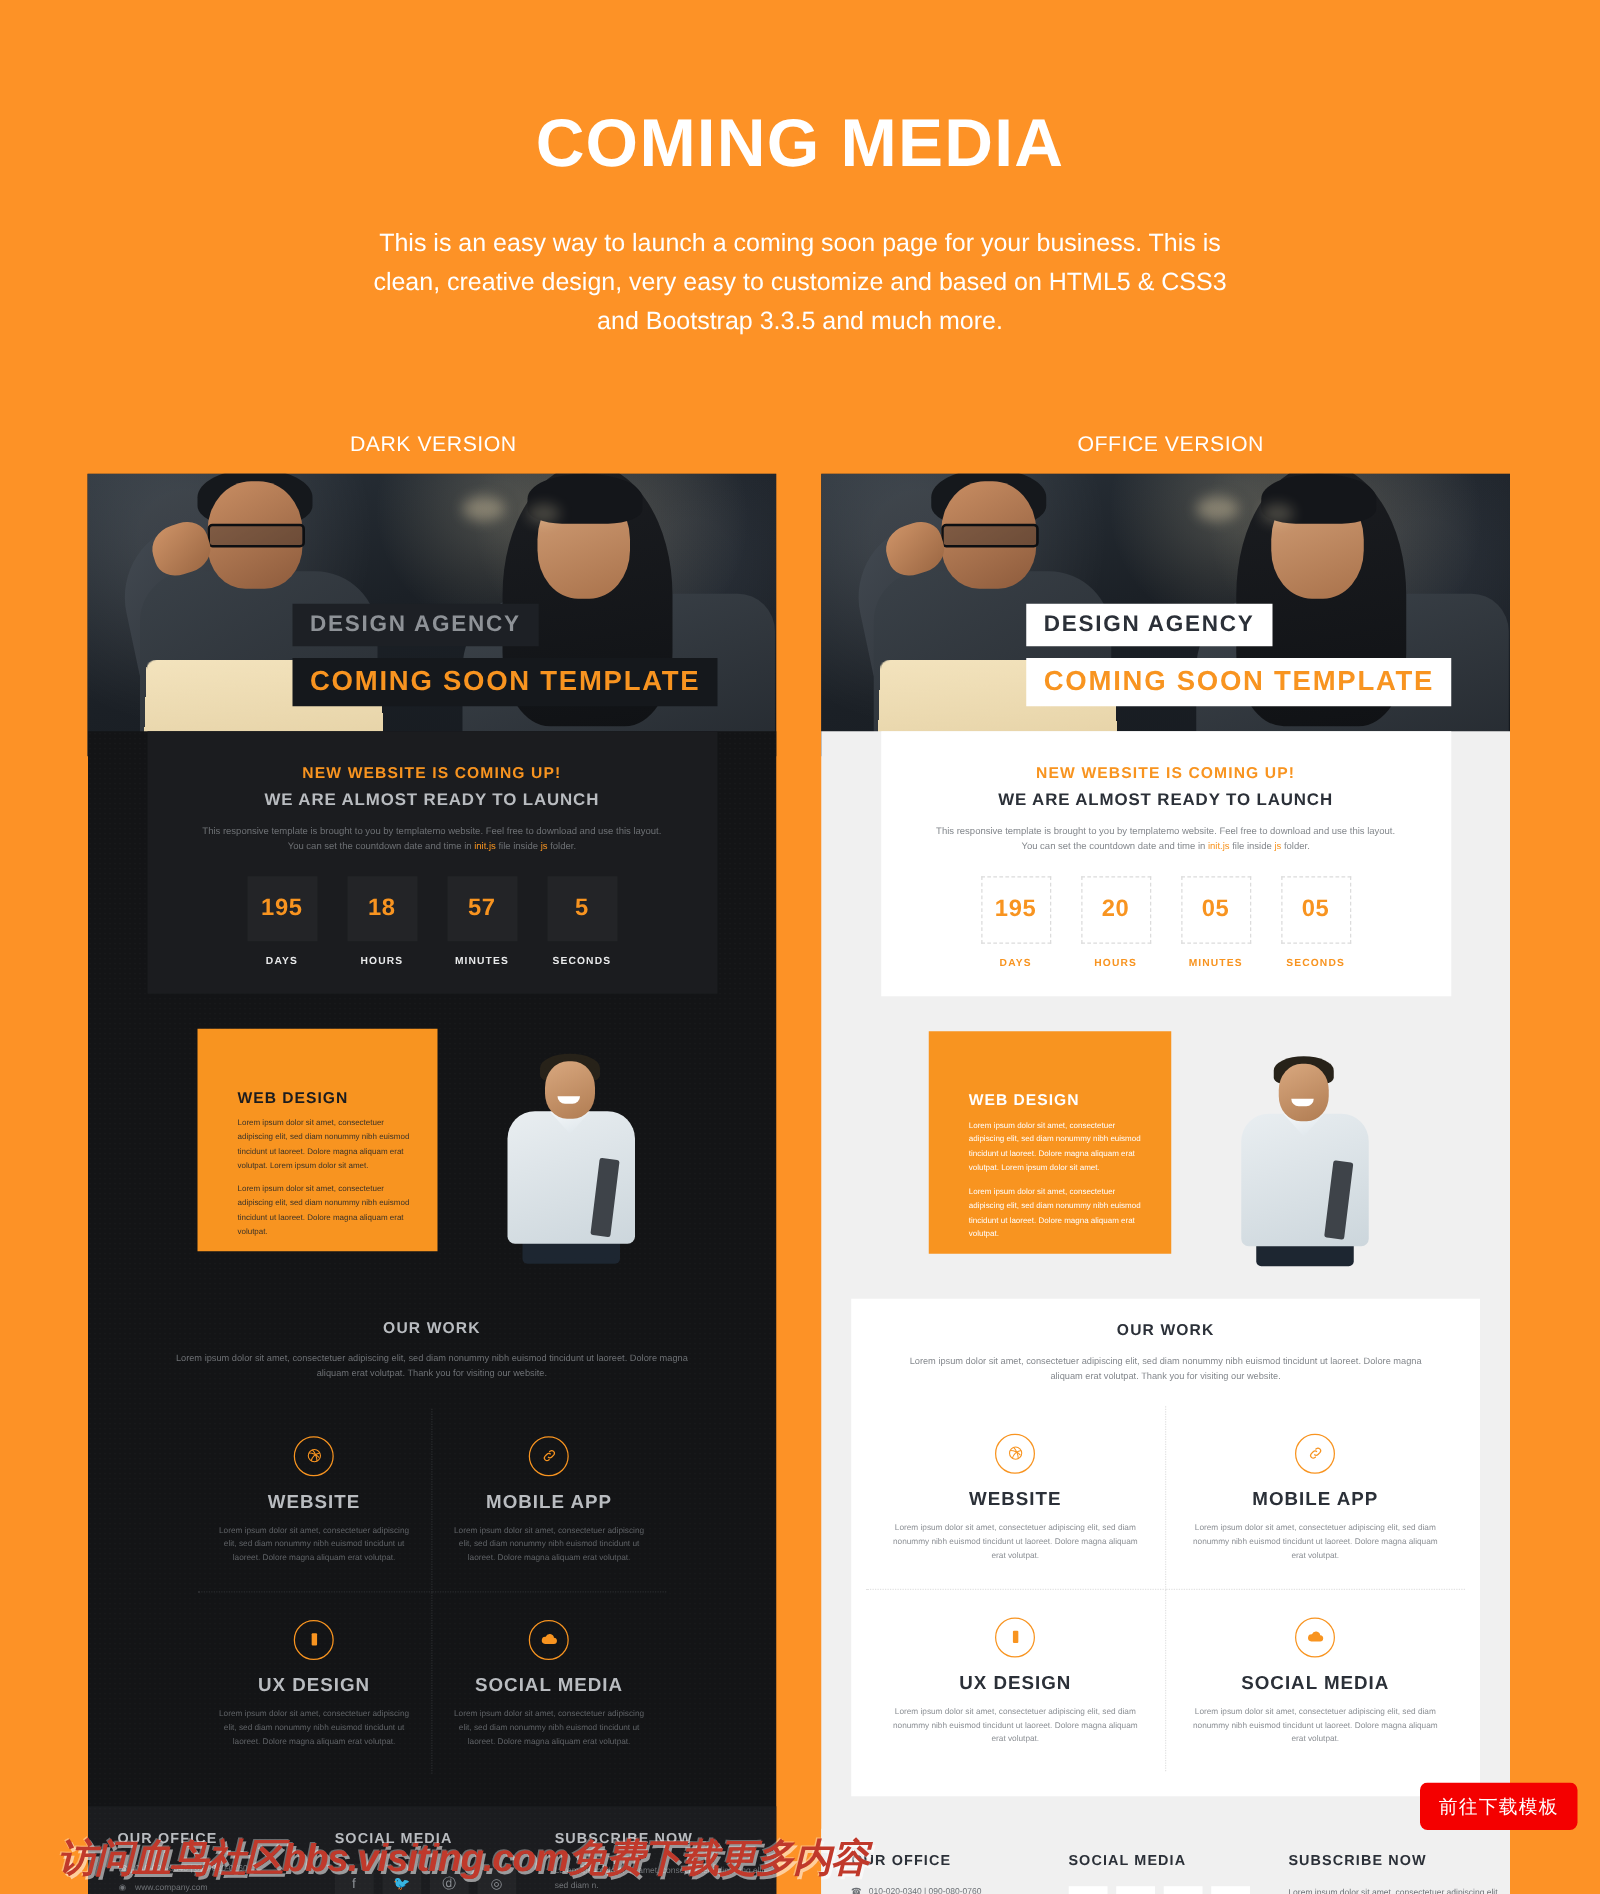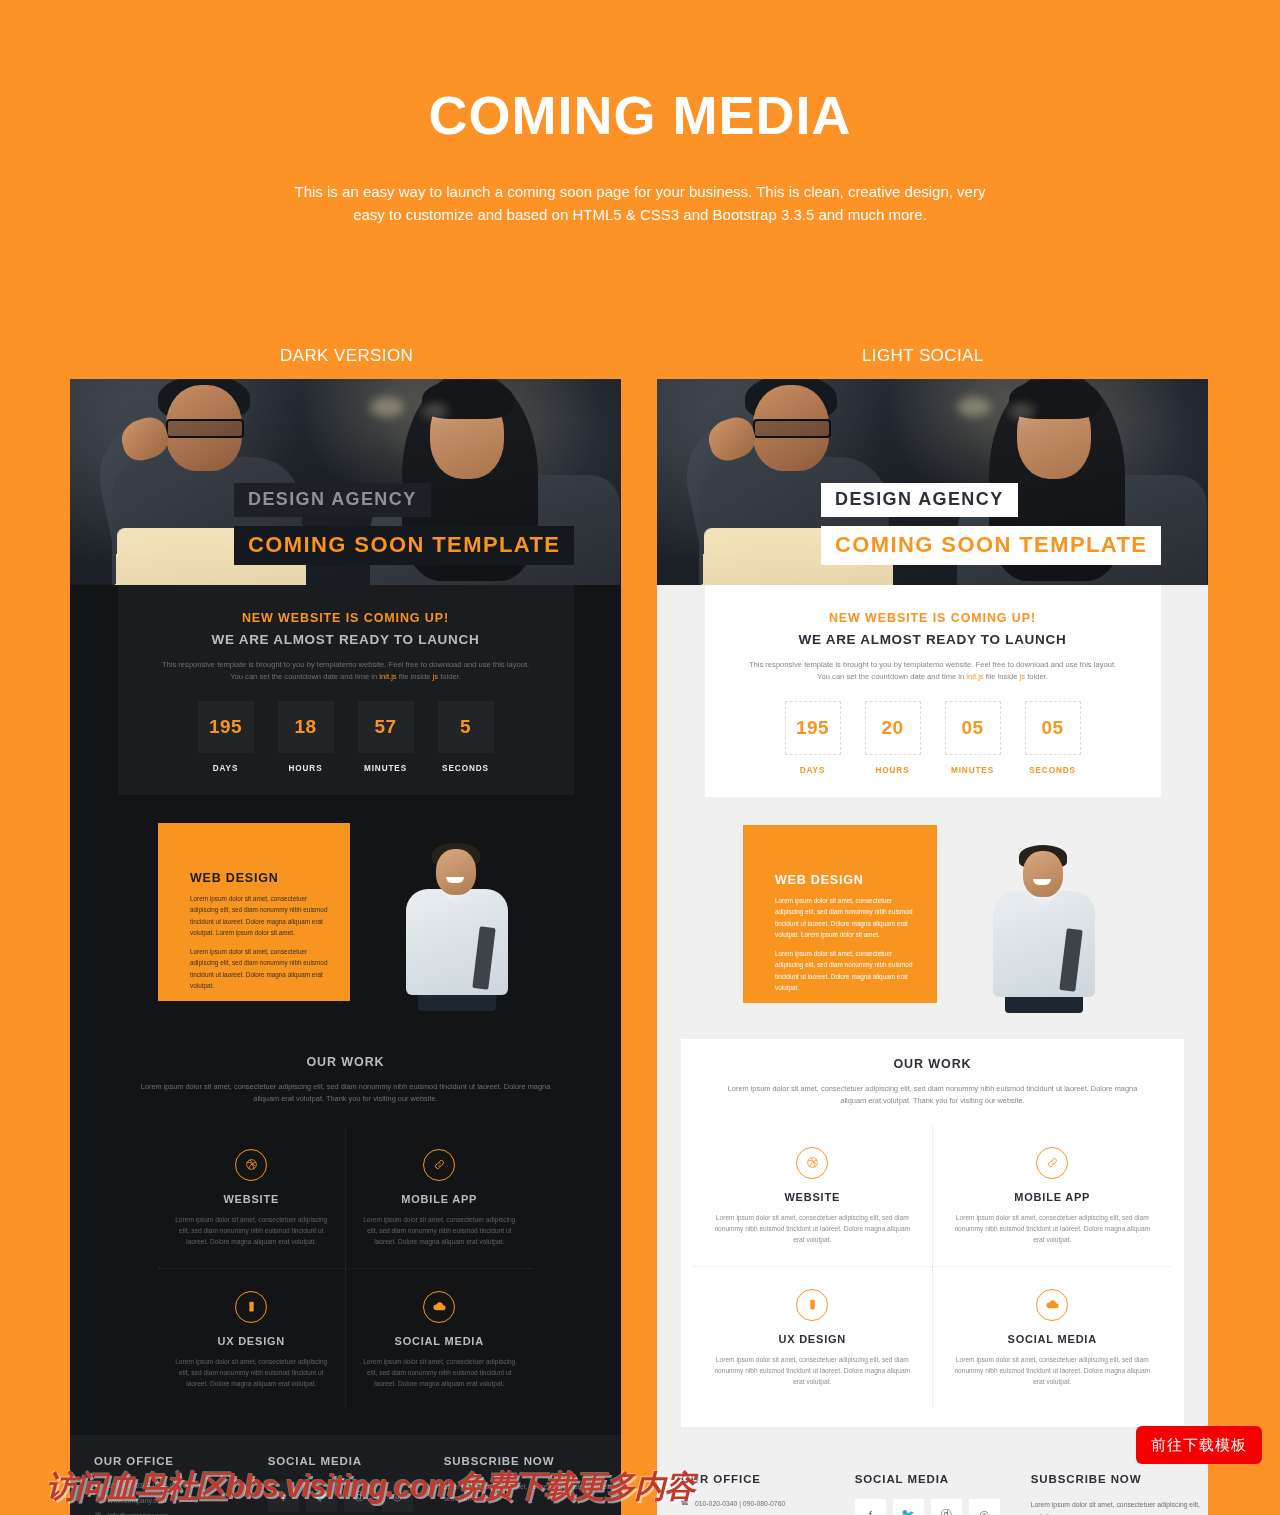--- a/index.html
+++ b/index.html
@@ -15,21 +15,21 @@
   .top{padding-top:88px;text-align:center;}
   .top h1{
     margin:0;color:#fff;font-size:54px;line-height:1;
     font-weight:bold;letter-spacing:1px;
   }
   .top h2{
     margin:46px 0 0 0;color:#fff;font-size:22px;font-weight:bold;
     letter-spacing:.3px;
   }
   .top p{
-    margin:38px auto 0 auto;width:720px;color:#fff;font-size:15px;
+    margin:38px auto 0 auto;width:720px;color:#fff;font-size:20px;
     line-height:1.55;
   }
 
   
   .labels{position:absolute;top:346px;left:0;width:1280px;height:26px;}
   .labels .lbl{position:absolute;color:#fff;font-size:17px;letter-spacing:.4px;}
   .labels .dark-lbl{left:280px;}
   .labels .light-lbl{left:862px;}
 
   
@@ -183,21 +183,21 @@
   .col-light .ow-cell{border-right:1px dotted #e2e2e2;border-bottom:1px dotted #e2e2e2;}
   .col-light .ow-cell:nth-child(2n){border-right:none;}
   .col-light .ow-cell:nth-child(n+3){border-bottom:none;}
 
   .ow-ico{
     width:30px;height:30px;border:1.3px solid #f89420;border-radius:50%;
     margin:0 auto 12px auto;display:flex;align-items:center;justify-content:center;
     color:#f89420;
   }
   .ow-ico svg{display:block;}
-  .ow-name{font-size:11px;font-weight:bold;letter-spacing:.8px;margin:0 0 9px 0;}
+  .ow-name{font-size:15px;font-weight:bold;letter-spacing:.8px;margin:0 0 9px 0;}
   .col-dark .ow-name{color:#b9bcc0;}
   .col-light .ow-name{color:#2b3038;}
   .ow-txt{font-size:6.6px;line-height:1.7;margin:0;}
   .col-dark .ow-txt{color:#5f6266;}
   .col-light .ow-txt{color:#8b8f94;}
 
   
   .ft{position:relative;margin-top:26px;padding:20px 0 14px 0;}
   .col-dark .ft{background:#1b1c1f;}
   .col-light .ft{background:#f0f0f0;}
@@ -256,21 +256,21 @@
 
 <div class="page">
 
   <div class="top">
     <h1>COMING MEDIA</h1>
     <p>This is an easy way to launch a coming soon page for your business. This is clean, creative design, very easy to customize and based on HTML5 &amp; CSS3 and Bootstrap 3.3.5 and much more.</p>
   </div>
 
   <div class="labels">
     <div class="lbl dark-lbl">DARK VERSION</div>
-    <div class="lbl light-lbl">LIGHT SOCIAL</div>
+    <div class="lbl light-lbl">OFFICE VERSION</div>
   </div>
 
   <div class="previews">
 
     <div class="col col-dark">
 
       <div class="hero">
         <div class="photo">
           <div class="bg"></div>
           <div class="man-arm"></div>

